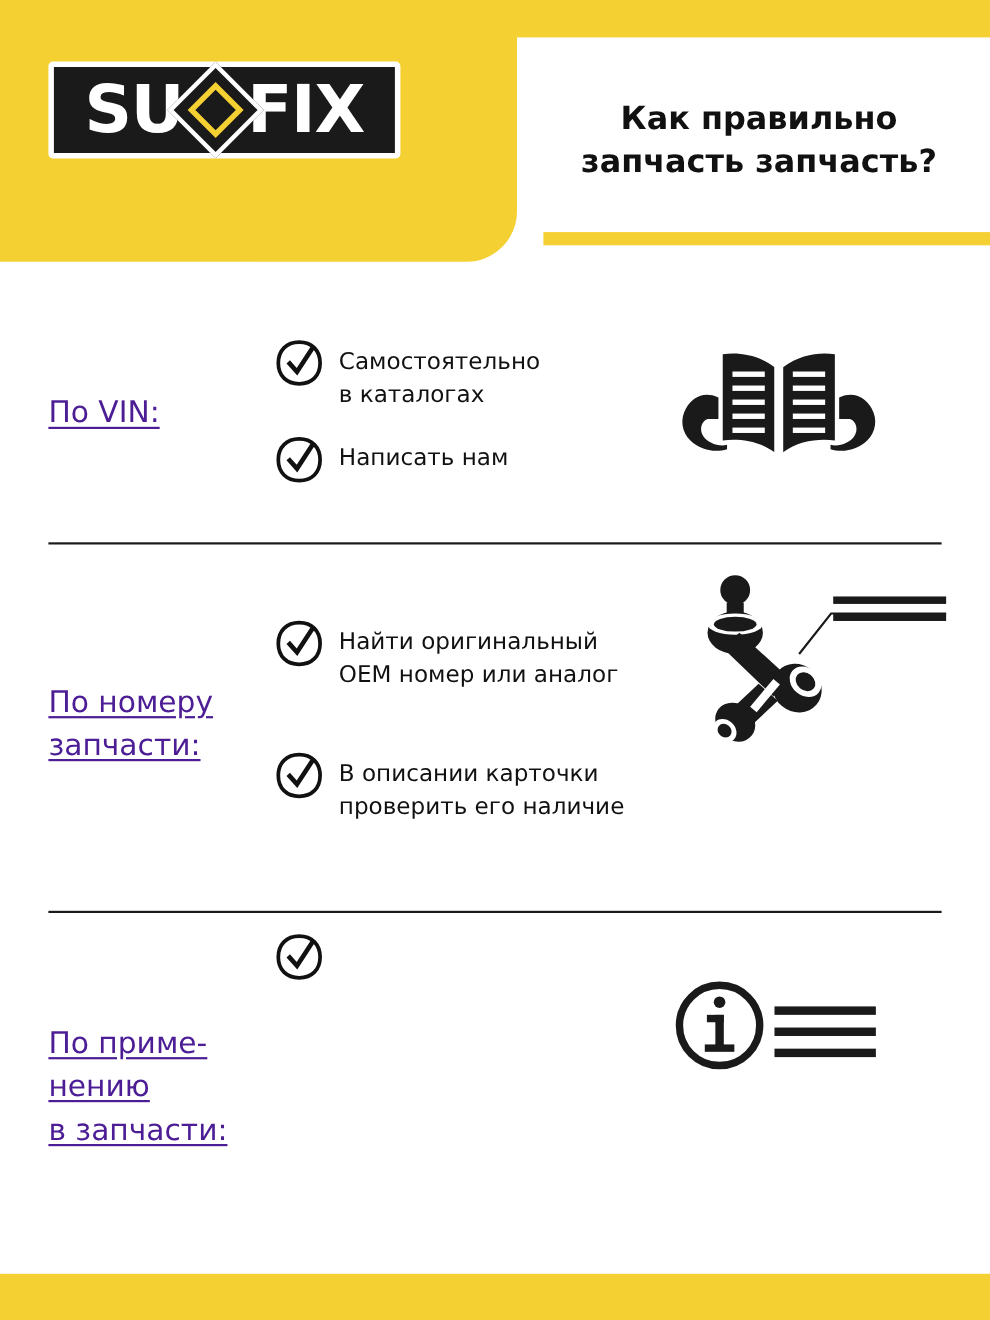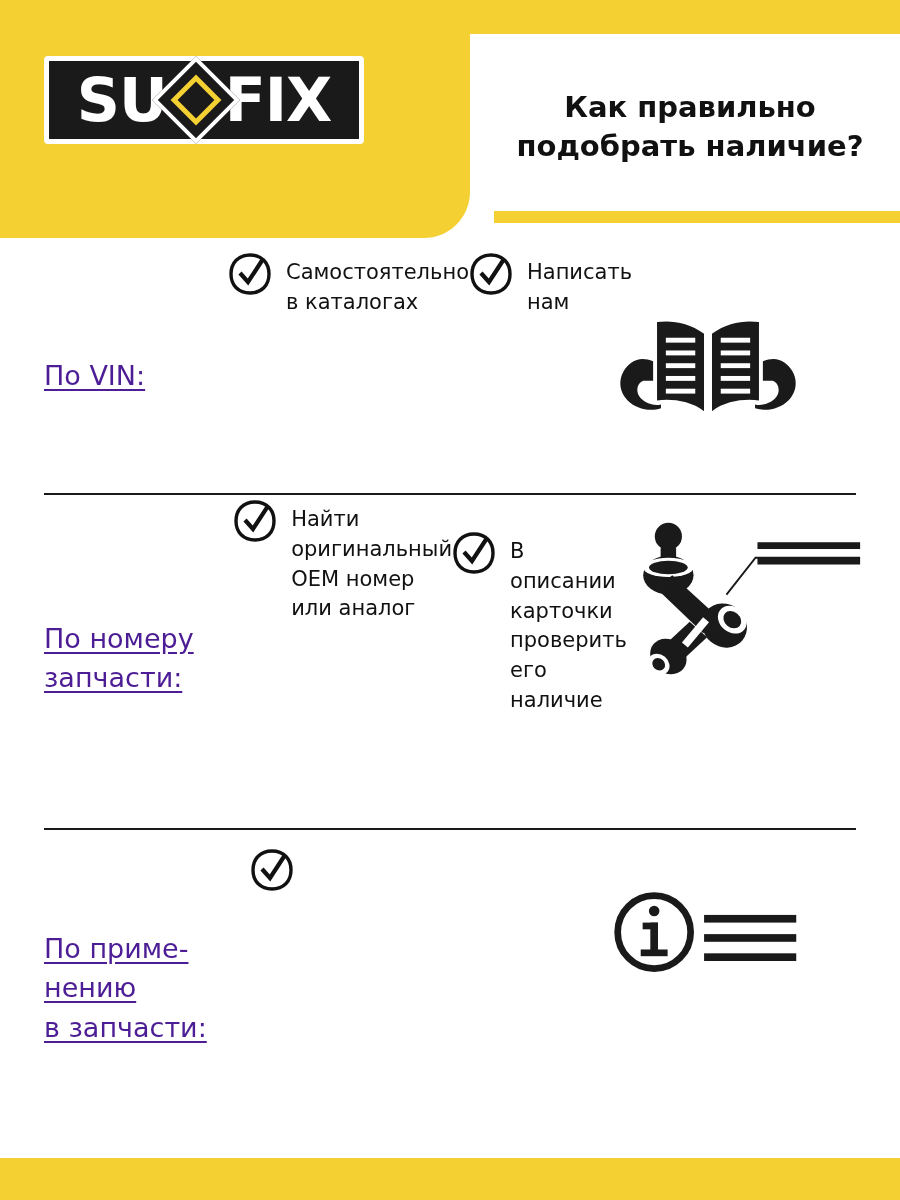--- a/index.html
+++ b/index.html
@@ -159,21 +159,21 @@
     font-size: 27px;
     color: #4c1d95;
     line-height: 1.45;
     text-decoration: underline;
     text-underline-offset: 4px;
   }
 
   .col-items {
     width: 360px;
     display: flex;
-    flex-direction: row;
+    flex-direction: column;
     justify-content: center;
   }
   .item {
     display: flex;
     align-items: flex-start;
     margin-bottom: 26px;
   }
   .item:last-child { margin-bottom: 0; }
 
   .check {
@@ -222,21 +222,21 @@
       <span class="logo-diamond">
         <span class="d-outer"></span>
         <span class="d-inner"></span>
       </span>
       <span class="logo-text">FIX</span>
     </div>
   </div>
 
   <div class="header-title">
     <div>Как правильно</div>
-    <div>подобрать наличие?</div>
+    <div>запчасть запчасть?</div>
   </div>
 </div>
 
 <div class="content">
 
   <div class="divider divider-1"></div>
   <div class="divider divider-2"></div>
 
   <div class="row row-vin">
     <div class="col-label">

